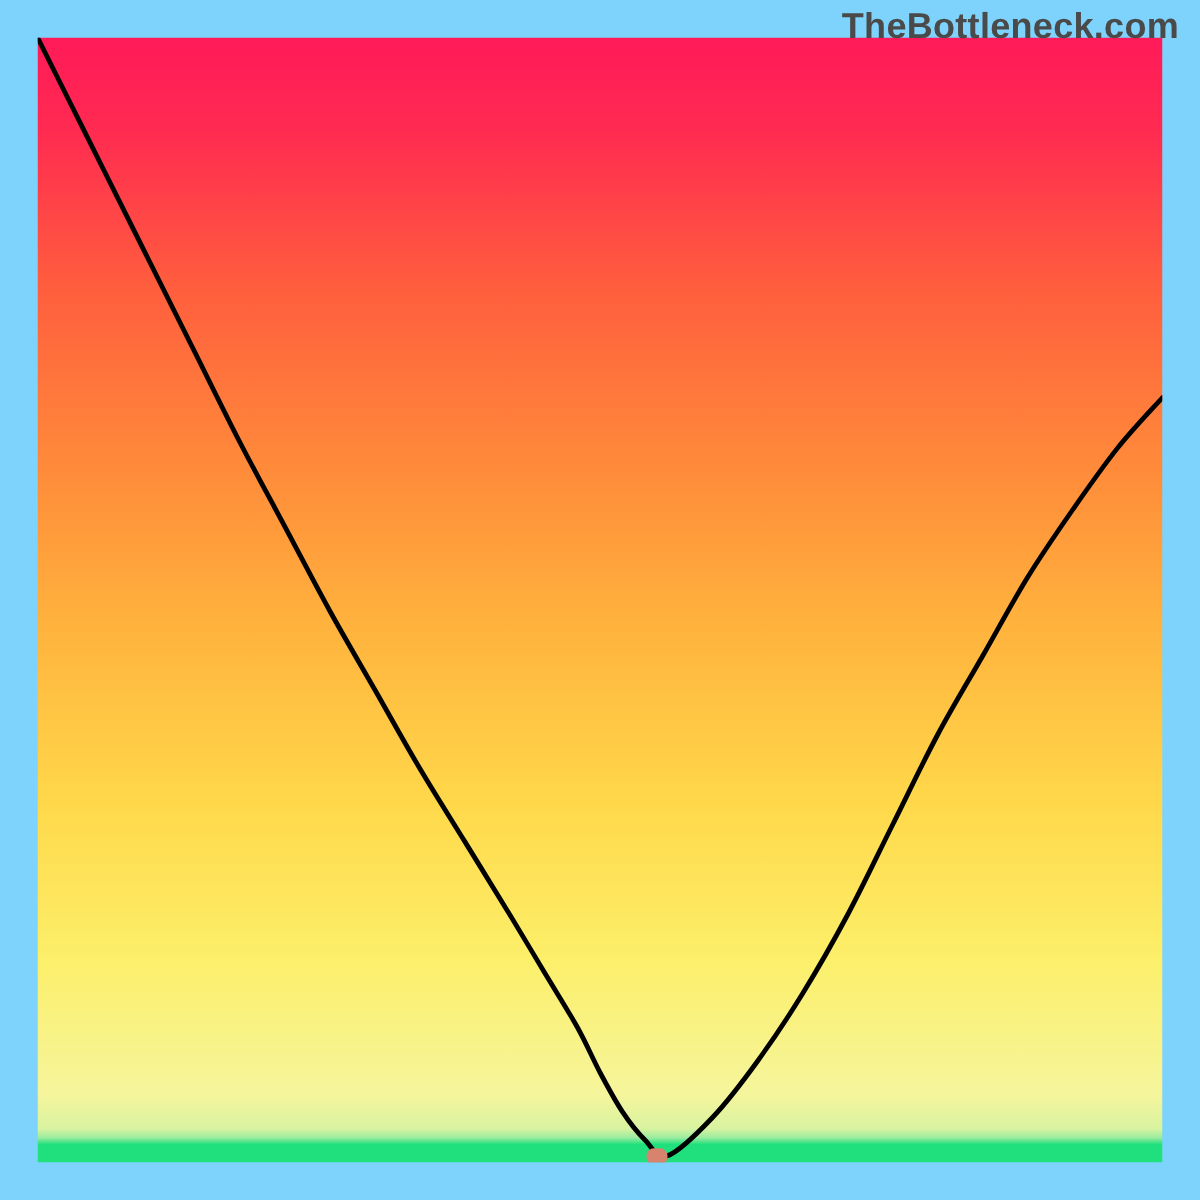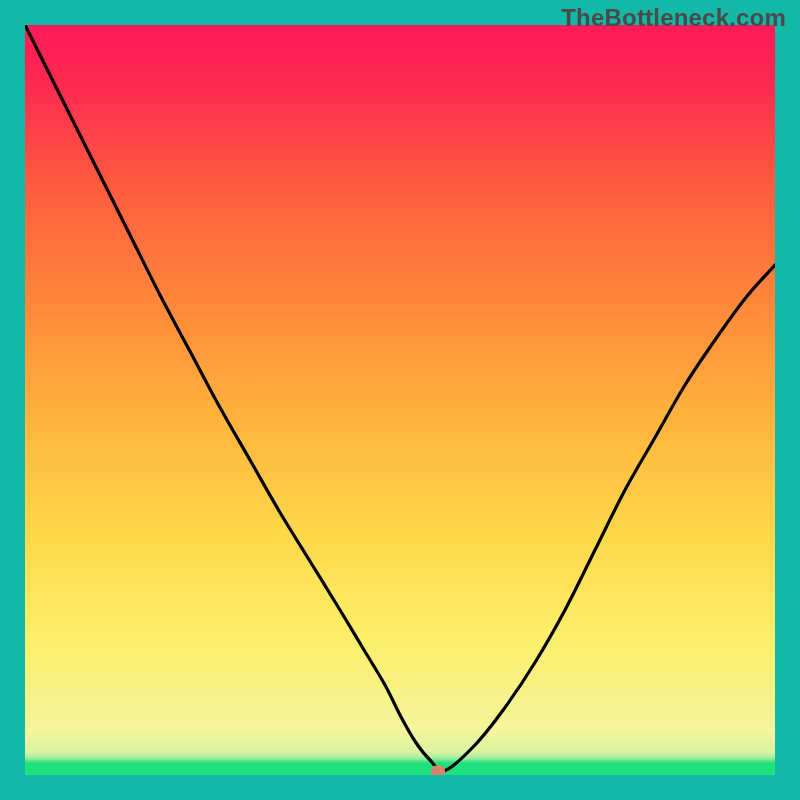--- a/index.html
+++ b/index.html
@@ -8,21 +8,21 @@
     width: 800px;
     height: 800px;
     background: #000;
     font-family: Arial, Helvetica, sans-serif;
     overflow: hidden;
   }
   .frame {
     position: relative;
     width: 800px;
     height: 800px;
-    background: #14b8a6;
+    background: #7dd3fc;
   }
   .watermark {
     position: absolute;
     top: 4px;
     right: 14px;
     color: #4a4a4a;
     font-size: 24px;
     font-weight: 600;
     letter-spacing: 0.2px;
     z-index: 5;

